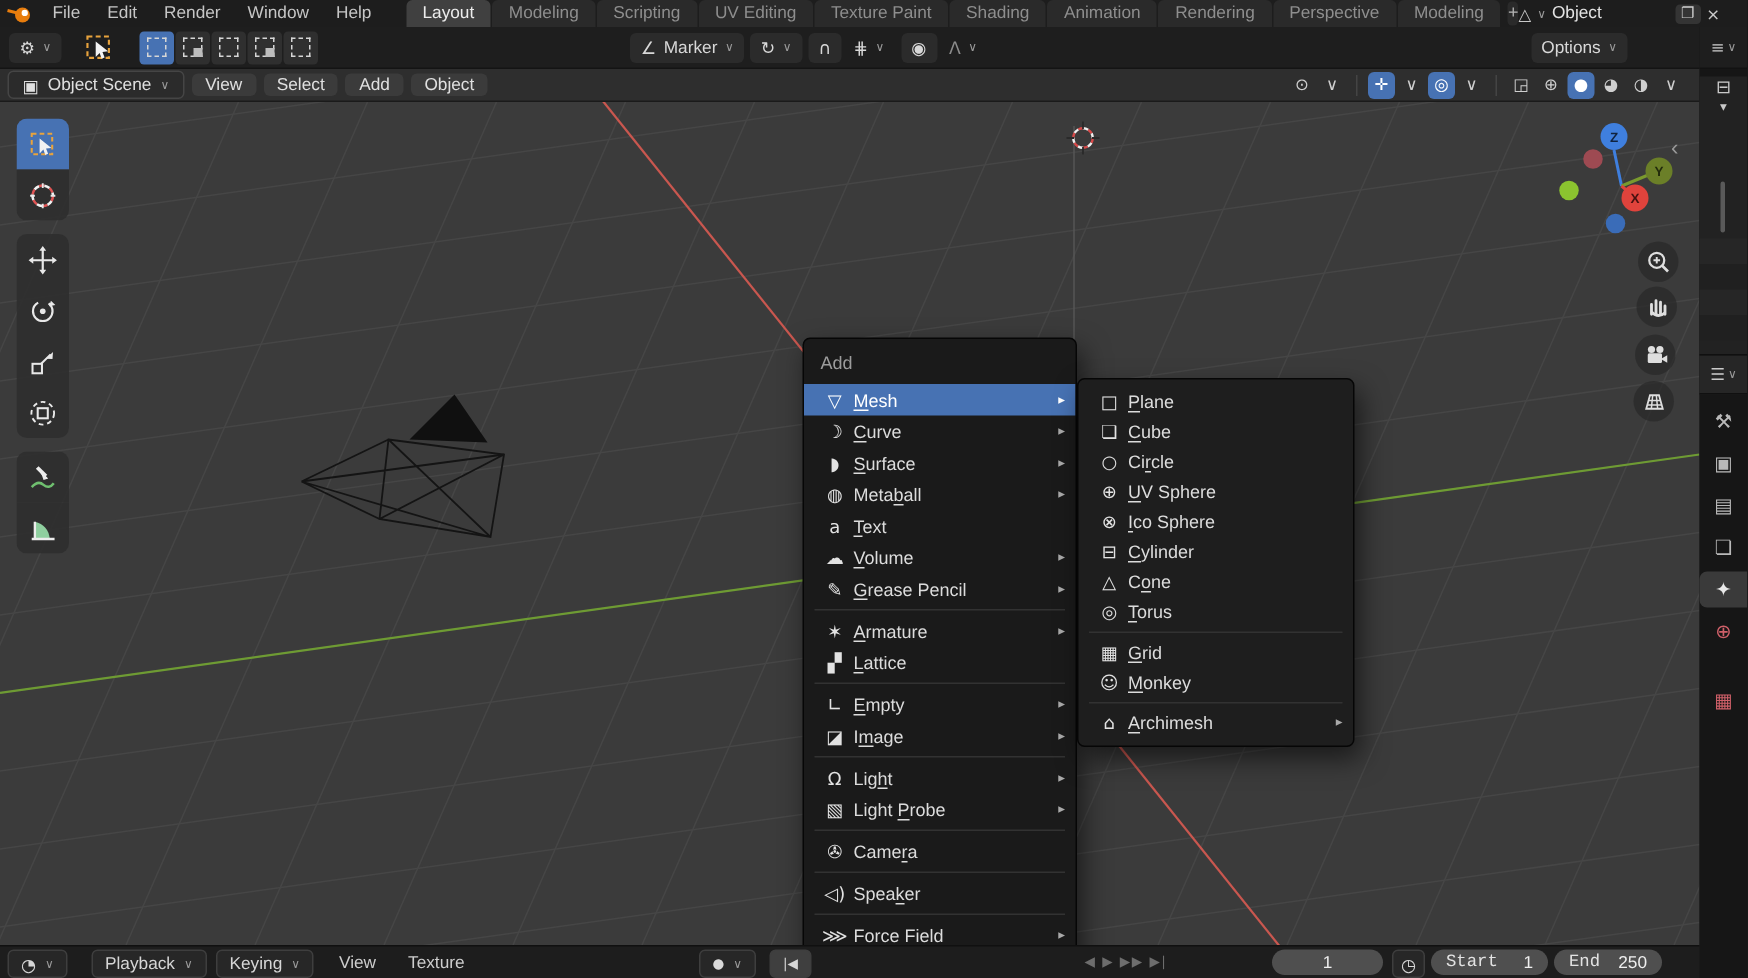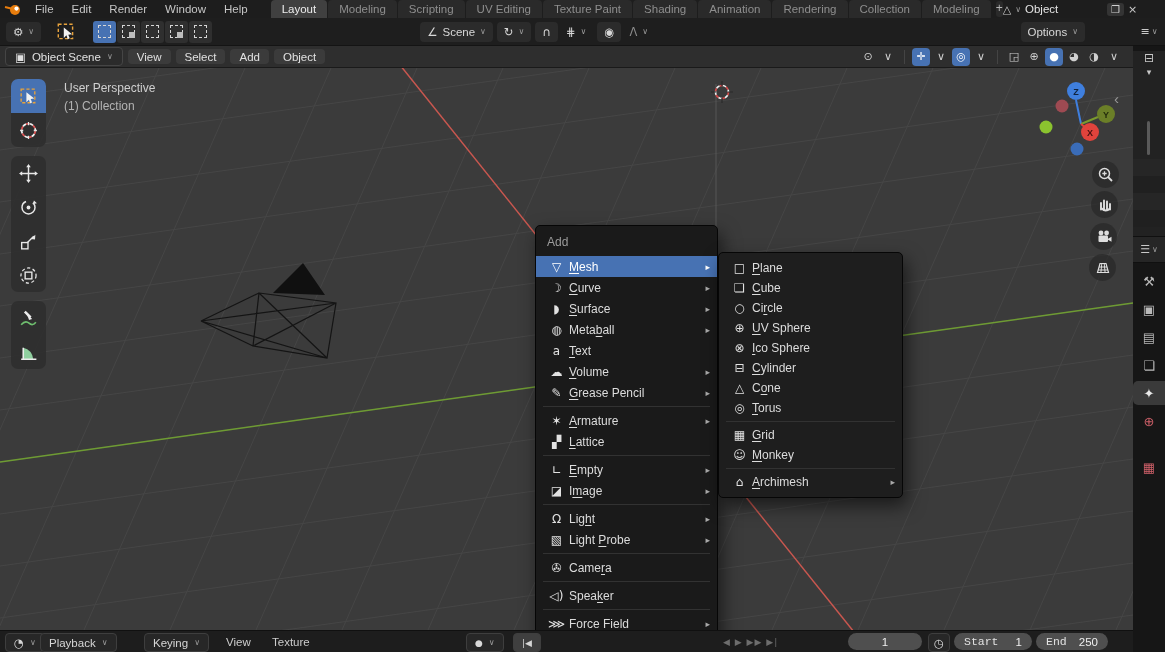--- a/index.html
+++ b/index.html
@@ -114,21 +114,21 @@
     <nav id="topbar-menus"><span class="tmenu">File</span><span class="tmenu">Edit</span><span class="tmenu">Render</span><span class="tmenu">Window</span><span class="tmenu">Help</span></nav>
     <div id="workspace-tabs">
         <span class="wtab active">Layout</span>
         <span class="wtab">Modeling</span>
         <span class="wtab">Scripting</span>
         <span class="wtab">UV Editing</span>
         <span class="wtab">Texture Paint</span>
         <span class="wtab">Shading</span>
         <span class="wtab">Animation</span>
         <span class="wtab">Rendering</span>
-        <span class="wtab">Collection</span>
+        <span class="wtab">Perspective</span>
         <span class="wtab">Modeling</span>
       </div>
     <span class="plusbtn">+</span>
     <div id="scene-cluster">
       <span class="mini-ic glyph">△</span>
       <span class="chev glyph">∨</span>
       <span id="scene-name">Object</span>
       <span class="sq-btn glyph">❐</span>
       <span class="mini-ic glyph">×</span>
     </div>
@@ -159,21 +159,21 @@
         <span class="selmode">
           <span class="sq"></span>
           <span class="blob"></span>
         </span>
         <span class="selmode">
           <span class="sq"></span>
         </span>
       </span>
     <span class="t2btn" style="margin-left:208px">
       <span class="glyph">∠</span>
-      <span>Scene</span>
+      <span>Marker</span>
       <span class="chev glyph">∨</span>
     </span>
     <span class="t2btn">
       <span class="glyph">↻</span>
       <span class="chev glyph">∨</span>
     </span>
     <span class="t2btn">
       <span class="glyph">∩</span>
     </span>
     <span class="t2btn t2flat" style="margin-left:1px">
@@ -266,24 +266,20 @@
           <polygon points="273,225 303,195 325,227" fill="#101010"></polygon>
           <path d="M201 253 L259 225 M201 253 L336 235 M201 253 L253 278 M201 253 L327 290 M259 225 L336 235 L327 290 L253 278 Z M259 225 L327 290 M336 235 L253 278" fill="none" stroke="#141414" stroke-width="1.2"></path>
         </g>
         <g>
           <circle cx="722" cy="24" r="6.5" fill="none" stroke="#d84a4a" stroke-width="1.6" stroke-dasharray="3.4 3.4"></circle>
           <circle cx="722" cy="24" r="6.5" fill="none" stroke="#f0f0f0" stroke-width="1.6" stroke-dasharray="3.4 3.4" stroke-dashoffset="3.4"></circle>
           <path d="M722 13 V18 M722 30 V35 M711 24 H716 M728 24 H733" stroke="#2a2a2a" stroke-width="1.2"></path>
         </g>
       </svg>
 
-    <div id="vp-overlay">
-      <div>User Perspective</div>
-      <div class="l2">(1) Collection</div>
-    </div>
 
     <div id="tool-column">
         <div class="tgroup">
           <div class="toolbtn on">
             <svg width="21" height="21" viewBox="0 0 20 20">
               <rect x="3" y="3" width="13" height="13" fill="none" stroke="#e8a33d" stroke-width="1.3" stroke-dasharray="3 2"></rect>
               <path d="M8 6 L8 15.5 L10.4 13 L11.6 16.5 L13.4 15.7 L12.1 12.4 L15.5 12 Z" fill="#f2f2f2"></path>
             </svg>
           </div>
           <div class="toolbtn">
@@ -524,21 +520,21 @@
           </div>
         </div>
     </div>
   </div>
 
   <div id="timeline">
     <span class="tl-item tl-btn" style="left:5px">
       <span class="glyph">◔</span>
       <span class="chev glyph">∨</span>
     </span>
-    <span id="tl-menus"><span class="tl-item tl-btn" style="left: 40px;">
+    <span id="tl-menus"><span class="tl-item tl-btn" style="left: 61px;">
           <span>Playback</span>
           <span class="chev glyph">∨</span>
         </span><span class="tl-item tl-btn" style="left: 144px;">
           <span>Keying</span>
           <span class="chev glyph">∨</span>
         </span><span class="tl-item tl-label" style="left: 226px;">
           <span>View</span>
         </span><span class="tl-item tl-label" style="left: 272px;">
           <span>Texture</span>
         </span></span>

